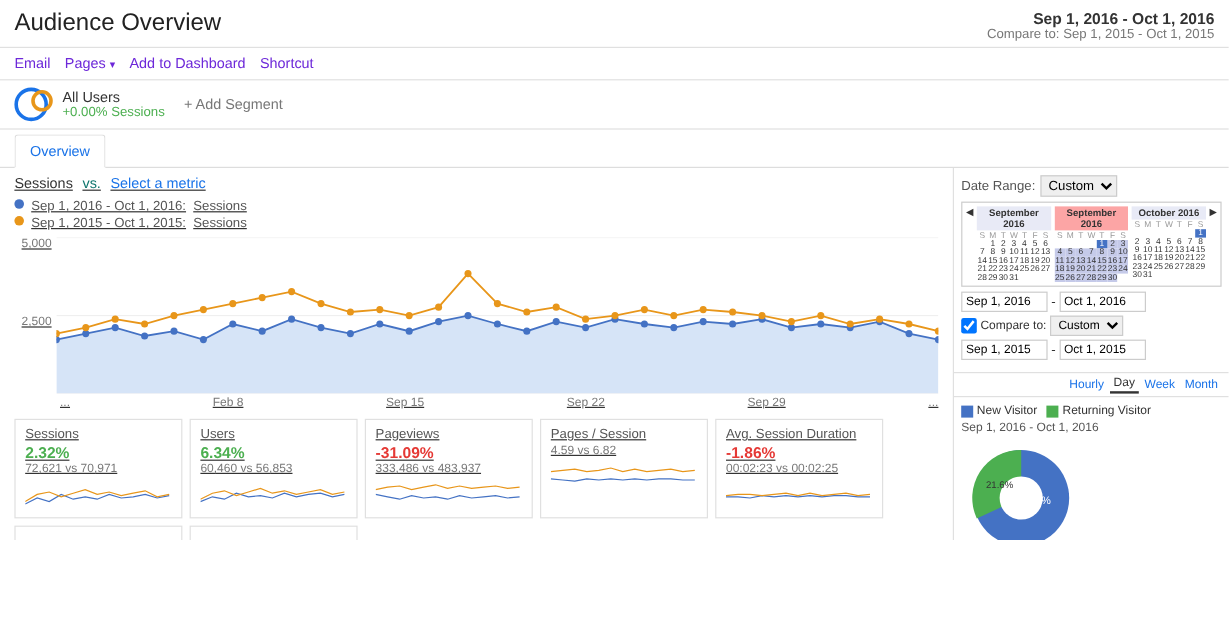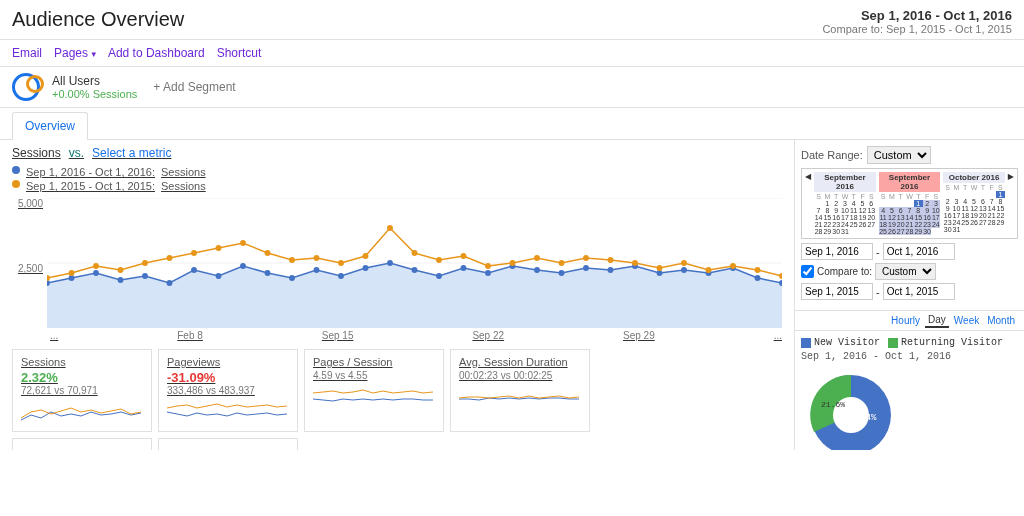--- a/index.html
+++ b/index.html
@@ -220,42 +220,54 @@
         <div class="stat-value positive">2.32%</div>
         <div class="stat-detail">72,621 vs 70,971</div>
         <div class="mini-chart">
           <svg width="100%" height="25">
               <polyline points="0,20 10,15 20,18 30,12 40,16 50,14 60,16 70,12 80,15 90,14 100,12 110,15 120,13" fill="none" stroke="#4472c4" stroke-width="1"></polyline>
               <polyline points="0,18 10,12 20,10 30,14 40,11 50,8 60,12 70,10 80,13 90,11 100,9 110,14 120,12" fill="none" stroke="#e8961a" stroke-width="1"></polyline>
             </svg>
         </div>
       </div>
       <div class="stat-card">
+        <div class="stat-label">Users</div>
+        <div class="stat-value positive">6.34%</div>
+        <div class="stat-detail">60,460 vs 56,853</div>
+        <div class="mini-chart">
+          <svg width="100%" height="25">
+              <polyline points="0,18 10,14 20,16 30,11 40,14 50,13 60,15 70,11 80,14 90,12 100,11 110,14 120,12" fill="none" stroke="#4472c4" stroke-width="1"></polyline>
+              <polyline points="0,16 10,11 20,9 30,13 40,10 50,7 60,11 70,9 80,12 90,10 100,8 110,12 120,10" fill="none" stroke="#e8961a" stroke-width="1"></polyline>
+            </svg>
+        </div>
+      </div>
+      <div class="stat-card">
         <div class="stat-label">Pageviews</div>
         <div class="stat-value negative">-31.09%</div>
         <div class="stat-detail">333,486 vs 483,937</div>
         <div class="mini-chart">
           <svg width="100%" height="25">
               <polyline points="0,12 10,14 20,16 30,13 40,15 50,14 60,16 70,13 80,15 90,14 100,13 110,15 120,14" fill="none" stroke="#4472c4" stroke-width="1"></polyline>
               <polyline points="0,8 10,6 20,5 30,8 40,6 50,4 60,7 70,5 80,7 90,6 100,5 110,7 120,6" fill="none" stroke="#e8961a" stroke-width="1"></polyline>
             </svg>
         </div>
       </div>
       <div class="stat-card">
         <div class="stat-label">Pages / Session</div>
-        <div class="stat-detail">4.59 vs 4.55</div>
+        <div class="stat-detail">4.59 vs 6.82</div>
         <div class="mini-chart">
           <svg width="100%" height="25">
               <polyline points="0,14 10,15 20,16 30,14 40,15 50,14 60,15 70,14 80,15 90,14 100,14 110,15 120,15" fill="none" stroke="#4472c4" stroke-width="1"></polyline>
               <polyline points="0,8 10,7 20,6 30,8 40,7 50,5 60,8 70,6 80,8 90,7 100,6 110,8 120,7" fill="none" stroke="#e8961a" stroke-width="1"></polyline>
             </svg>
         </div>
       </div>
       <div class="stat-card">
         <div class="stat-label">Avg. Session Duration</div>
+        <div class="stat-value negative">-1.86%</div>
         <div class="stat-detail">00:02:23 vs 00:02:25</div>
         <div class="mini-chart">
           <svg width="100%" height="25">
               <polyline points="0,14 10,14 20,15 30,13 40,14 50,13 60,14 70,13 80,14 90,13 100,13 110,14 120,14" fill="none" stroke="#4472c4" stroke-width="1"></polyline>
               <polyline points="0,13 10,12 20,12 30,13 40,12 50,11 60,13 70,11 80,13 90,12 100,11 110,13 120,12" fill="none" stroke="#e8961a" stroke-width="1"></polyline>
             </svg>
         </div>
       </div>
     </div>
 
@@ -466,21 +478,21 @@
 
     </div>
 
     <div style="display:flex; justify-content:flex-end; gap:2px; padding:2px 6px; border-bottom:1px solid #e0e0e0;">
       <button style="font-size:10px; color:#1a73e8; background:none; border:none; cursor:pointer; padding:1px 3px;">Hourly</button>
       <button style="font-size:10px; color:#333; background:none; border:none; cursor:pointer; padding:1px 3px; border-bottom:2px solid #333;">Day</button>
       <button style="font-size:10px; color:#1a73e8; background:none; border:none; cursor:pointer; padding:1px 3px;">Week</button>
       <button style="font-size:10px; color:#1a73e8; background:none; border:none; cursor:pointer; padding:1px 3px;">Month</button>
     </div>
 
-    <div style="padding:6px; font-size:10px;font-family:Liberation Mono, monospace;">
+    <div style="padding:6px; font-size:10px;">
 
       <div style="display:flex; gap:8px; margin-bottom:3px;">
         <div style="display:flex; align-items:center; gap:3px;">
           <div style="width:10px; height:10px; background:#4472c4;"></div>
           <span>New Visitor</span>
         </div>
         <div style="display:flex; align-items:center; gap:3px;">
           <div style="width:10px; height:10px; background:#4caf50;"></div>
           <span>Returning Visitor</span>
         </div>

